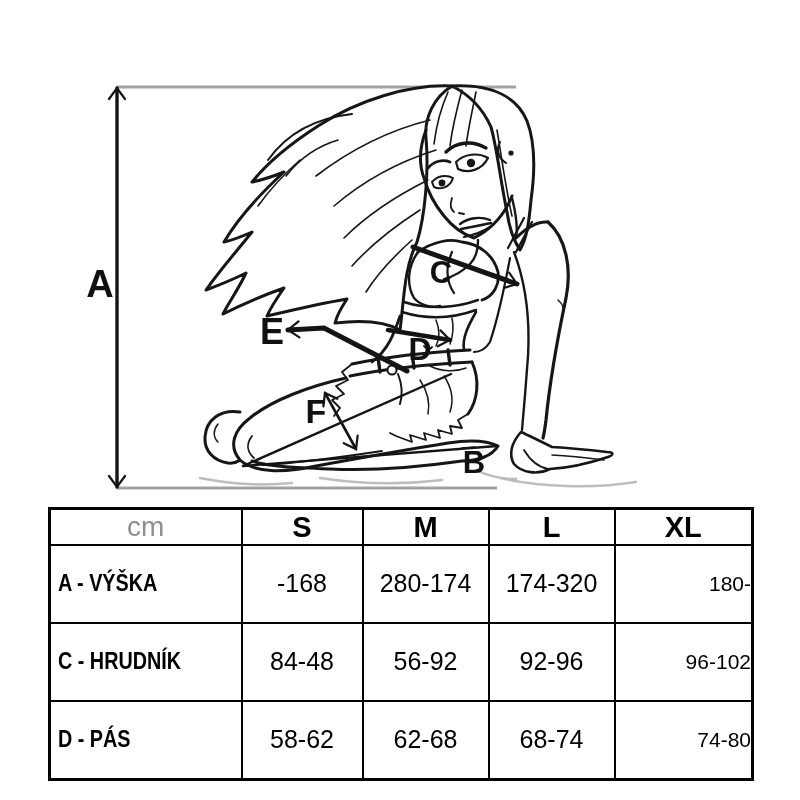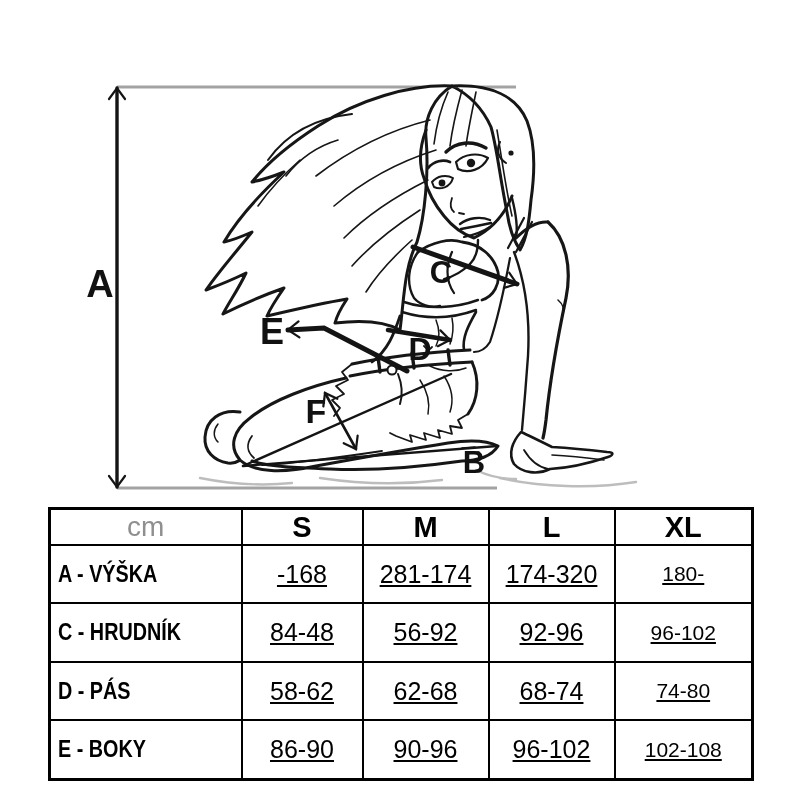--- a/index.html
+++ b/index.html
@@ -12,23 +12,23 @@
   #size-table col.c0{width:192px}
   #size-table col.c1{width:121px}
   #size-table col.c2{width:126px}
   #size-table col.c3{width:126px}
   #size-table col.c4{width:138px}
   #size-table th,#size-table td{border:2px solid #000;text-align:center;vertical-align:middle;
               color:#000;padding:0;overflow:hidden;white-space:nowrap;}
   #size-table{border:3px solid #000;}
   #size-table thead th{height:34px;font-size:29px;font-weight:bold;}
   #size-table thead th.cm-cell{font-weight:normal;color:#8f8f8f;font-size:28px;}
-  #size-table tbody td{height:37px;font-size:25px;text-decoration:underline;}
+  #size-table tbody td{height:37px;font-size:25px;}
   #size-table tbody td.label-cell{text-align:left;padding-left:7px;font-weight:bold;font-size:23px;}
-  #size-table tbody td:nth-child(5){font-size:21px;}
+  #size-table tbody td:nth-child(5){font-size:21px;text-align:right;}
   #size-table tbody tr:first-child td:nth-child(2){font-size:25px;}
   .cond{display:inline-block;transform:scaleX(.86);transform-origin:0 50%;}
   text.mlabel{font-family:"Liberation Sans","DejaVu Sans",sans-serif;font-weight:bold;fill:#111;}
 </style>
 </head>
 <body>
 
 <div id="page">
 
   <svg id="diagram" viewBox="0 0 800 505" xmlns="http://www.w3.org/2000/svg">
@@ -170,41 +170,34 @@
           <th>S</th>
           <th>M</th>
           <th>L</th>
           <th>XL</th>
         </tr>
       </thead>
     <tbody>
         <tr>
           <td class="label-cell"><span class="cond">A - VÝŠKA</span></td>
           <td>-168</td>
-          <td>281-174</td>
+          <td>280-174</td>
           <td>174-320</td>
           <td>180-</td>
         </tr>
         <tr>
           <td class="label-cell"><span class="cond">C - HRUDNÍK</span></td>
           <td>84-48</td>
           <td>56-92</td>
           <td>92-96</td>
           <td>96-102</td>
         </tr>
         <tr>
           <td class="label-cell"><span class="cond">D - PÁS</span></td>
           <td>58-62</td>
           <td>62-68</td>
           <td>68-74</td>
           <td>74-80</td>
         </tr>
-        <tr>
-          <td class="label-cell"><span class="cond">E - BOKY</span></td>
-          <td>86-90</td>
-          <td>90-96</td>
-          <td>96-102</td>
-          <td>102-108</td>
-        </tr>
       </tbody>
   </table>
 
 </div>
 
 </body></html>

